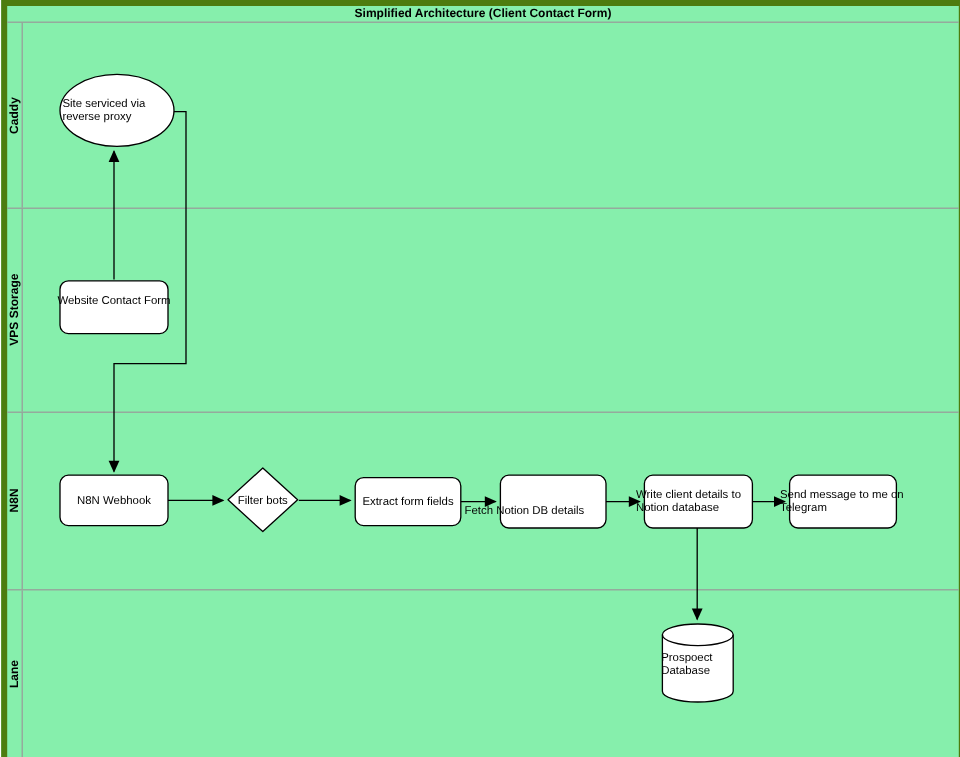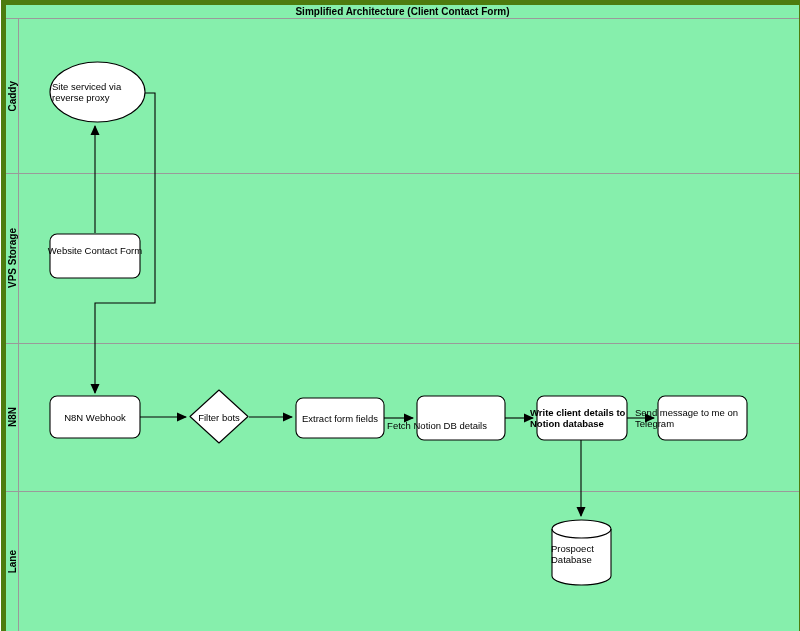--- a/index.html
+++ b/index.html
@@ -143,19 +143,19 @@
   <div class="node-label" style="left:47px; top:234px; width:96px; height:32px;">Website Contact Form</div>
 
   <div class="node-label" style="left:48px; top:396px; width:94px; height:42px;">N8N Webhook</div>
 
   <div class="node-label" style="left:185px; top:391px; width:68px; height:52px;">Filter bots</div>
 
   <div class="node-label" style="left:289px; top:398px; width:102px; height:40px;">Extract form fields</div>
 
   <div class="node-label" style="left:386px; top:396px; width:102px; height:58px;">Fetch Notion DB details</div>
 
-  <div class="node-label" style="left:530px; top:396px; width:104px; height:44px;font-weight:bold;">Write client details to Notion database</div>
+  <div class="node-label" style="left:530px; top:396px; width:104px; height:44px;">Write client details to Notion database</div>
 
-  <div class="node-label" style="left:635px; top:396px; width:105px; height:44px;">Send message to me on Telegram</div>
+  <div class="node-label" style="left:650px; top:396px; width:105px; height:44px;">Send message to me on Telegram</div>
 
   <div class="node-label" style="left:551px; top:530px; width:65px; height:48px;">Prospoect Database</div>
 
 </div>
 
 </body></html>

